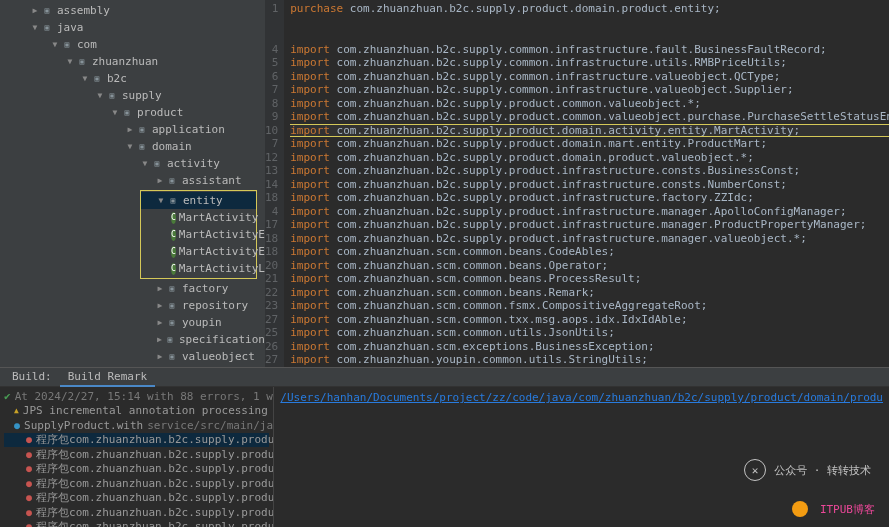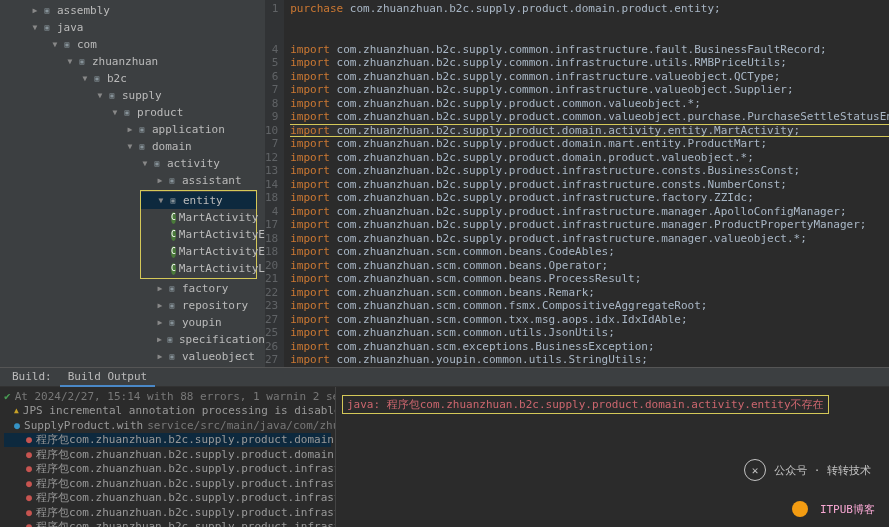--- a/index.html
+++ b/index.html
@@ -32,21 +32,21 @@
 .b-warn::before{content:"▲";color:#c9a227;font-size:8px}
 .b-err::before{content:"●";color:#c75450;font-size:10px}
 .b-info::before{content:"●";color:#3592c4;font-size:10px}
 .b-row.sel{background:#0d293e}
 .gray{color:#787878}
 .err-path{color:#287bde;text-decoration:underline}
 .err-box{border:1.5px solid #d4c858;padding:1px 4px;display:inline-block}
 .err-red{color:#cc666e}
 .watermark{position:absolute;right:18px;bottom:46px;color:#ddd;font-size:17px;opacity:.85;display:flex;align-items:center;gap:8px;font-family:sans-serif}
 .watermark .wc{width:22px;height:22px;border:1.5px solid #ddd;border-radius:50%;display:flex;align-items:center;justify-content:center;font-size:11px}
-.logo{position:absolute;right:14px;bottom:10px;color:#f9a8d4;font-size:14px;font-family:sans-serif;display:flex;align-items:center;gap:12px}
+.logo{position:absolute;right:14px;bottom:10px;color:#ec4899;font-size:14px;font-family:sans-serif;display:flex;align-items:center;gap:12px}
 .logo-dot{width:16px;height:16px;background:#f39c12;border-radius:50%}
 </style>
 </head>
 <body>
 
 <div class="main">
 <div class="sidebar">
 <div class="tree-item" style="padding-left:30px">
         <span class="arrow">▶</span>
         <span class="ic ic-folder">▣</span>
@@ -214,21 +214,21 @@
 <div class="code-line"><span class="kw">import</span><span class="pkg"> com.zhuanzhuan.scm.common.utils.JsonUtils;</span></div>
 <div class="code-line"><span class="kw">import</span><span class="pkg"> com.zhuanzhuan.scm.exceptions.BusinessException;</span></div>
 <div class="code-line"><span class="kw">import</span><span class="pkg"> com.zhuanzhuan.youpin.common.utils.StringUtils;</span></div>
 </div>
 </div>
 </div>
 
 <div class="build">
 <div class="build-tabs">
       <span>Build:</span>
-      <span style="border-bottom:2px solid #4a88c7">Build Output</span>
+      <span style="border-bottom:2px solid #4a88c7">Build Remark</span>
     </div>
 <div class="build-body">
 <div class="build-left">
 <div class="b-row">
           <span style="color:#499c54">✔</span>
           <span class="gray"> At 2024/2/27, 15:14 with 88 errors, 1 warnin 2 sec, 685 ms</span>
         </div>
 <div class="b-row b-warn" style="padding-left:10px">
           <span>JPS incremental annotation processing is disabled. Compilation results on partial recompi</span>
         </div>
@@ -253,22 +253,22 @@
         </div>
 <div class="b-row b-err" style="padding-left:22px">
           <span>程序包com.zhuanzhuan.b2c.supply.product.infrastructure.manager不存在 :16</span>
         </div>
 <div class="b-row b-err" style="padding-left:22px">
           <span>程序包com.zhuanzhuan.b2c.supply.product.infrastructure.manager不存在 :17</span>
         </div>
 
 </div>
 <div class="build-right">
+<div class="err-path">/Users/hanhan/Documents/project/zz/code/java/com/zhuanzhuan/b2c/supply/product/domain/produ</div>
 <div style="height:4px"></div>
-<div class="err-box"><span class="err-red">java: </span><span class="err-red">程序包com.zhuanzhuan.b2c.supply.product.domain.activity.entity不存在</span></div>
 </div>
 </div>
 </div>
 
 <div class="watermark">
     <span class="wc">✕</span>
     <span>公众号 · 转转技术</span>
   </div>
 <div class="logo">
     <span class="logo-dot"></span>

